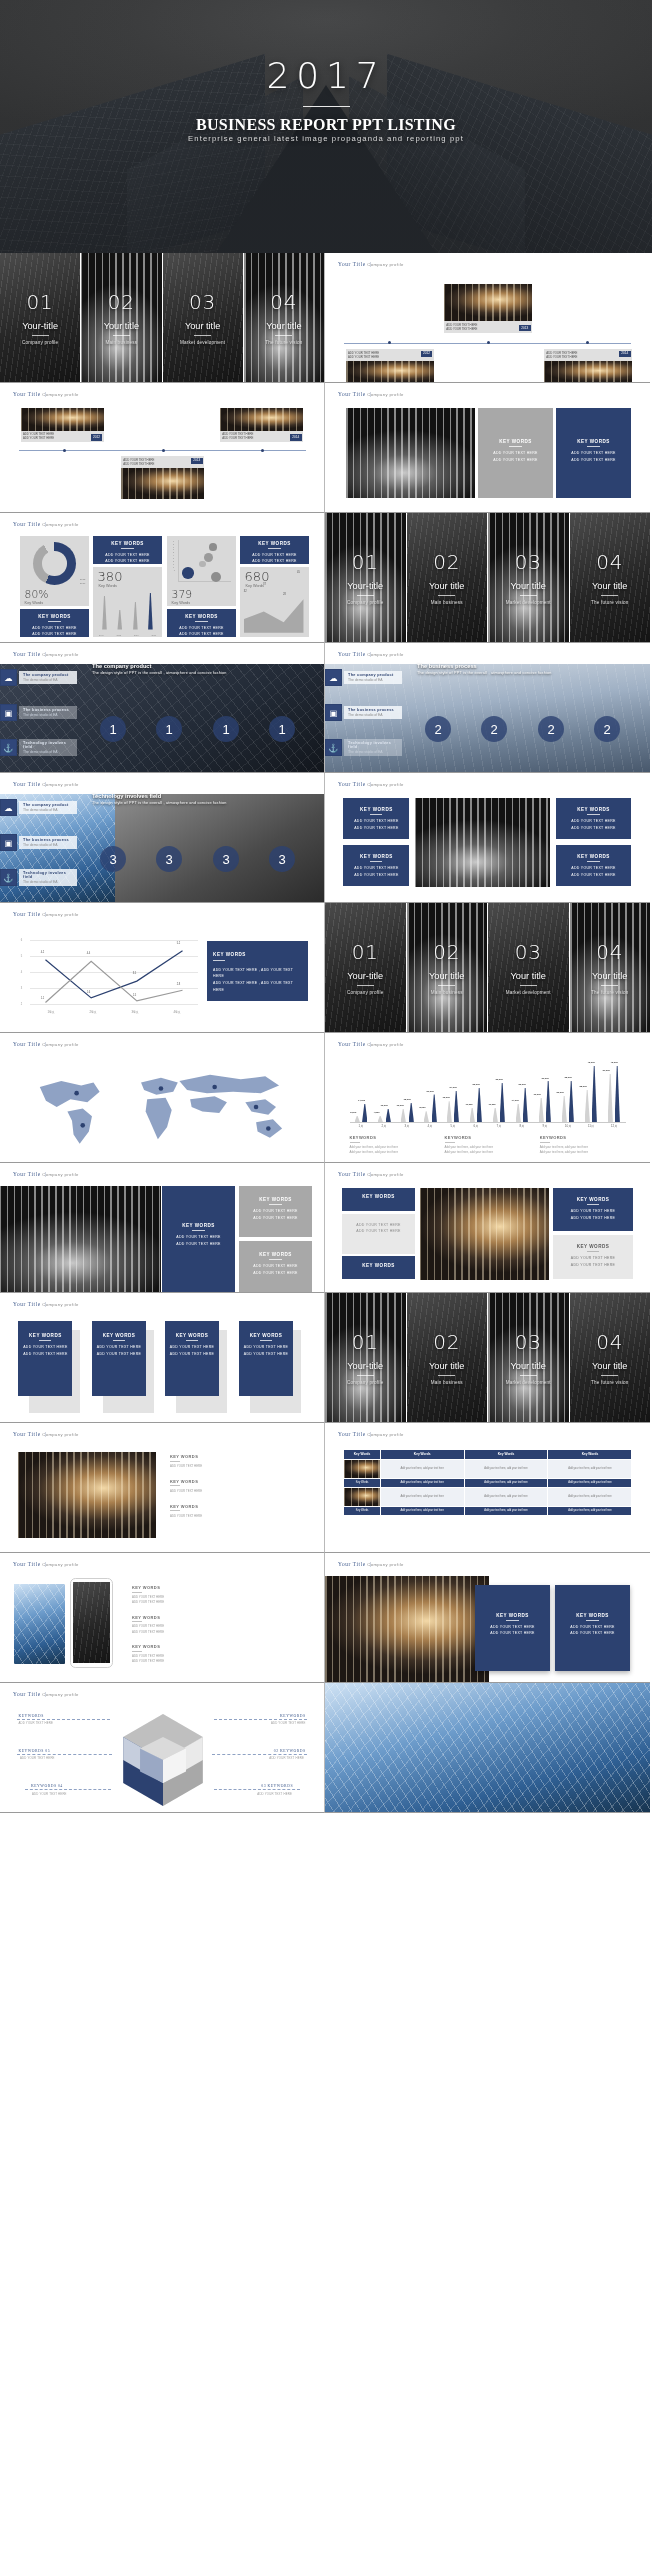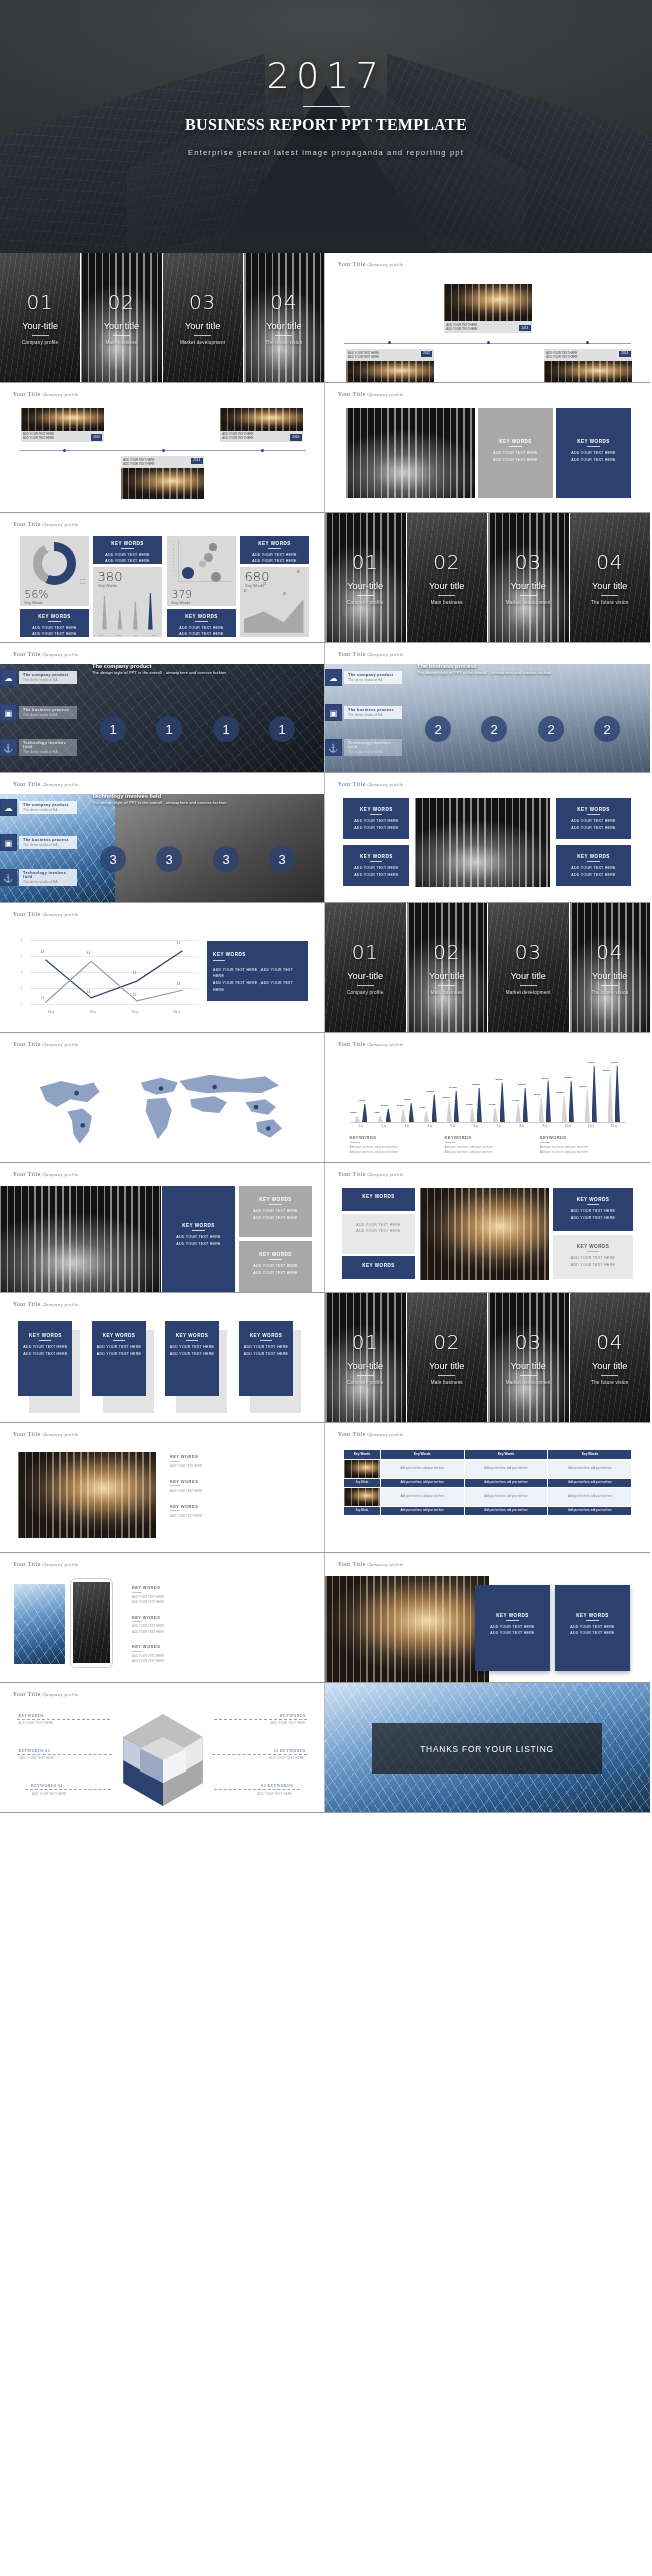--- a/index.html
+++ b/index.html
@@ -63,21 +63,21 @@
   }
   .hero-rule {
     width:47px; height:0.8px; background:#e8e8e8; margin:10px auto 9.2px;
   }
   .hero-title {
     font-size:16px; font-weight:bold; letter-spacing:0.3px;
     font-family:"Liberation Serif", serif;
     text-shadow:0 1.5px 6.1px rgba(0,0,0,.7);
   }
   .hero-sub {
-    margin-top:14px; font-size:7.7px; letter-spacing:1.1px; color:#dcdcdc;
+    margin-top:0; font-size:7.7px; letter-spacing:1.1px; color:#dcdcdc;
     text-shadow:0 0.8px 4.6px rgba(0,0,0,.7);
   }
 
   
   .grid { display:flex; flex-wrap:wrap; }
   .slide {
     width:325px; height:130px;
     position:relative; overflow:hidden;
     background:#fff;
     border-right:0.8px solid #b9b9b9;
@@ -207,21 +207,21 @@
       <div class="slab sl-l"></div>
       <div class="slab sl-r"></div>
       <div class="slab sl-l2"></div>
       <div class="slab sl-r2"></div>
       <div class="tri"></div>
     </div>
     <div class="hero-fade"></div>
     <div class="hero-text">
       <div class="hero-year">2017</div>
       <div class="hero-rule"></div>
-      <div class="hero-title">BUSINESS REPORT PPT TEMPLATE</div>
+      <div class="hero-title">BUSINESS REPORT PPT LISTING</div>
       <div class="hero-sub">Enterprise general latest image propaganda and reporting ppt</div>
     </div>
   </div>
 
   <div class="grid">
 
     <div class="slide">
       <div class="sec">
         <div class="col ph ph-dark" style="position:relative">
           <div class="inner">
@@ -366,21 +366,21 @@
           background:conic-gradient(#2c4170 0deg 205deg, #a8a8a8 205deg 330deg, #d9d9d9 330deg 360deg);">
           <div style="position:absolute;left:9.2px;top:9.2px;width:24.5px;height:24.5px;border-radius:50%;background:#d9d9d9;"></div>
         </div>
         <div style="position:absolute;right:3.8px;bottom:2.3px;font-size:2.3px;color:#7a7a7a;line-height:1.5;text-align:right;">
           <div>2015</div>
           <div>2016</div>
           <div>2017</div>
         </div>
       </div>
       <div style="position:absolute;left:20px;top:73px;width:69px;height:20px;background:#d9d9d9;padding:1.5px 0 0 4.6px;">
-        <div class="stat-num" style="font-size:10.7px;">56%</div>
+        <div class="stat-num" style="font-size:10.7px;">80%</div>
         <div class="stat-lbl">Key Words</div>
       </div>
       <div class="kw-box blue" style="left:20px;top:96px;width:69px;height:27.6px;padding-top:4.6px;">
         <div class="kw-title">KEY WORDS</div>
         <div class="kw-rule"></div>
         <div class="kw-line">ADD YOUR TEXT HERE</div>
         <div class="kw-line">ADD YOUR TEXT HERE</div>
       </div>
 
       <div class="kw-box blue" style="left:93px;top:23px;width:69px;height:27.6px;padding-top:4.6px;">
@@ -1158,20 +1158,17 @@
       <div class="kwlabel" style="left:31px;top:101px;"><span>KEYWORDS</span> <span>04</span></div>
       <div class="kwsub" style="left:32px;top:109px;">ADD YOUR TEXT HERE</div>
       <div class="dash" style="left:24.5px;top:106px;width:86px;"></div>
       <div class="kwlabel" style="right:31px;top:101px;text-align:right;"><span>03</span> <span>KEYWORDS</span></div>
       <div class="kwsub" style="right:32px;top:109px;text-align:right;">ADD YOUR TEXT HERE</div>
       <div class="dash" style="right:24.5px;top:106px;width:86px;"></div>
     </div>
 
     <div class="slide">
       <div class="ph ph-glass-blue" style="left:0;top:0;width:325px;height:130px;"></div>
-      <div class="thanks-box" style="left:47px;top:40px;width:230px;height:51px;">
-        <span class="thanks-txt">THANKS FOR YOUR LISTING</span>
-      </div>
     </div>
 
   </div>
 </div>
 
 
 </body></html>

